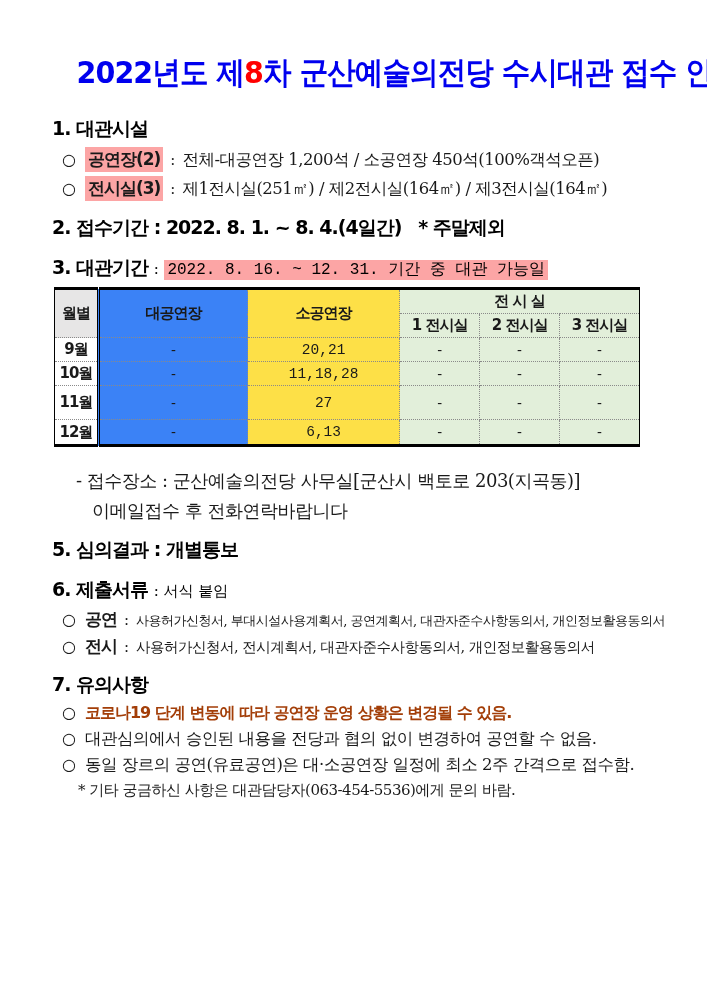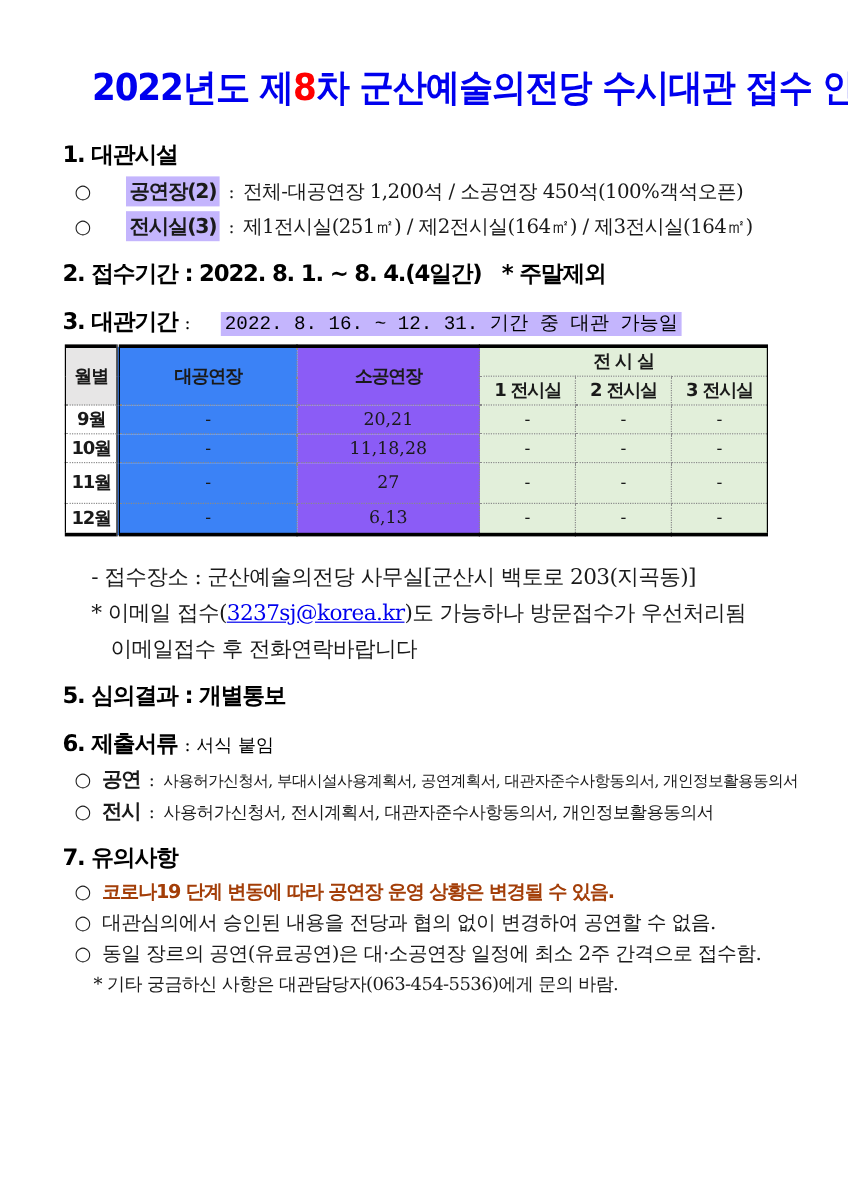--- a/index.html
+++ b/index.html
@@ -42,23 +42,22 @@
     margin-bottom: 5px;
     white-space: nowrap;
   }
   .sec-heading .small-serif {
     font-family: "DejaVu Serif", serif;
     font-weight: 400;
     font-size: 15px;
     letter-spacing: 0;
   }
   .hl {
-    background: #c4b5fd;
+    background: #fca5a5;
     padding: 1px 3px;
-    margin-left: 20px;
   }
   .serif-hl {
     font-family: Liberation Mono, monospace;
     font-weight: 400;
     font-size: 16px;
     letter-spacing: 0;
   }
 
   
   .item-row {
@@ -120,21 +119,21 @@
   .rent-table .month-cell {
     font-family: "DejaVu Sans", sans-serif;
     font-weight: 800;
     font-size: 15px;
     letter-spacing: -1px;
     background: #ffffff;
     border-right: 3px double #000;
   }
   .rent-table th.month-h { border-right: 3px double #000; background: #e7e6e6; }
   .rent-table .c-gray  { background: #3b82f6; }
-  .rent-table .c-blue  { background: #8b5cf6; }
+  .rent-table .c-blue  { background: #fde047; font-family: Liberation Mono, monospace; }
   .rent-table .c-green { background: #e2efda; }
   .rent-table .r-std  { height: 23px; }
   .rent-table .r-tall { height: 34px; }
   .rent-table .r-mid  { height: 26px; }
   .rent-table .hdr-row th { height: 21px; }
 
   
   .warn-text {
     font-family: "DejaVu Sans", sans-serif;
     font-weight: 800;
@@ -232,21 +231,20 @@
             <td class="c-green">-</td>
             <td class="c-green">-</td>
             <td class="c-green">-</td>
           </tr>
         </tbody>
       </table>
     </div>
 
     <div class="sec">
       <div class="sub-line">- 접수장소 : 군산예술의전당 사무실[군산시 백토로 203(지곡동)]</div>
-      <div class="sub-line"><span>* 이메일 접수(</span><a class="email-link" href="#">3237sj@korea.kr</a><span>)도 가능하나 방문접수가 우선처리됨</span></div>
       <div class="sub-line indent2">이메일접수 후 전화연락바랍니다</div>
     </div>
 
     <div class="sec">
       <div class="sec-heading">5. 심의결과 : 개별통보</div>
     </div>
 
     <div class="sec">
       <div class="sec-heading"><span>6. 제출서류</span> <span class="small-serif">: 서식 붙임</span></div>
       <div class="item-row">

